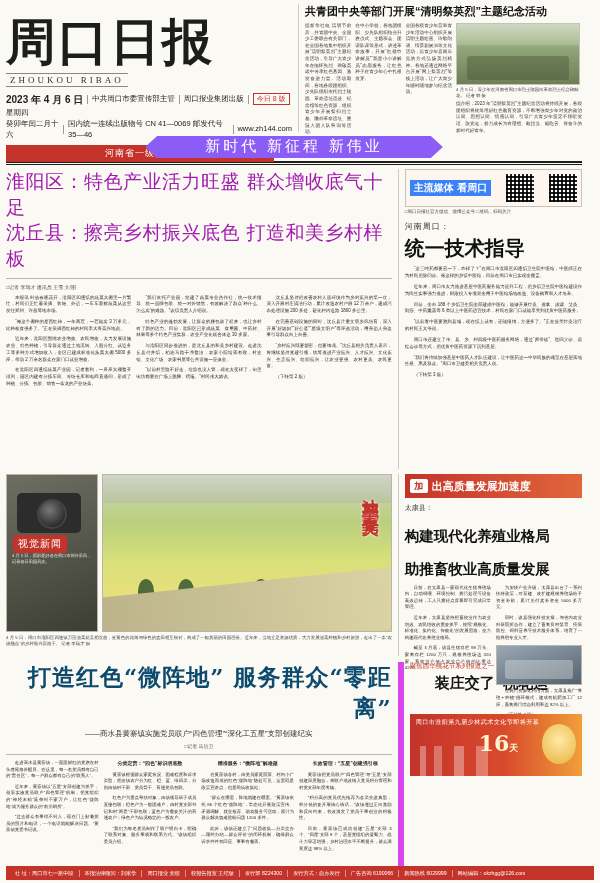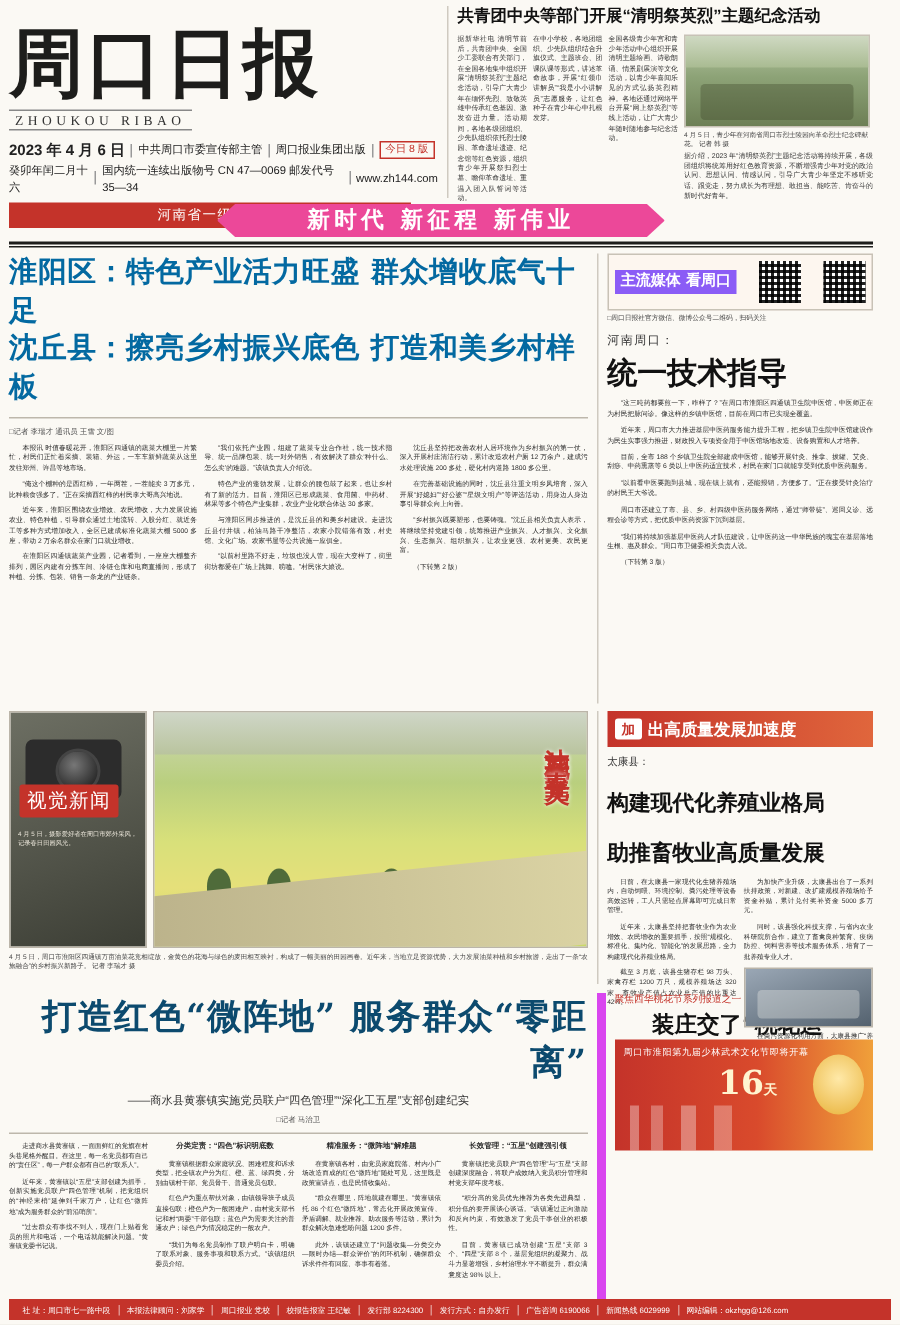--- a/index.html
+++ b/index.html
@@ -108,46 +108,46 @@
   .tr-cap { font-size:4.4px; color:#444; margin-top:2px; line-height:1.4; }
 
   
   .red-banner {
     margin-top:4px;
     height:22px;
     display:flex; align-items:center; justify-content:center;
     position:relative;
   }
   .red-banner-inner {
-    background:#ec4899;
+    background:#8b5cf6;
     color:#fff;
-    font-weight:bold;
+    font-weight:normal;
     font-size:15px;
     letter-spacing:3px;
     padding:1px 60px 2px 60px;
     clip-path:polygon(4% 0,96% 0,100% 50%,96% 100%,4% 100%,0 50%);
     font-family:"DejaVu Serif", serif;
   }
   .rule-thick { height:2px; background:#1d1d1b; margin-top:3px; }
   .rule-thin { height:1px; background:#1d1d1b; margin-top:1px; }
 
   
   .main {
     display:flex;
     margin-top:4px;
     height:300px;
   }
   .col-a { width:400px; padding-right:6px; }
   .col-b { width:188px; border-left:1px solid #cfcac0; padding-left:6px; }
 
   .lead-title {
     font-family:"DejaVu Serif", serif;
-    font-weight:bold;
+    font-weight:normal;
     font-size:19px;
-    color:#0369a1;
+    color:#a21caf;
     line-height:1.35;
     letter-spacing:0.5px;
   }
   .lead-rule { height:1px; background:#bdb7ab; margin:6px 0 5px; }
   .lead-cols {
     display:flex; gap:5px;
   }
   .lead-col {
     flex:1;
     font-size:4.5px;
@@ -160,21 +160,21 @@
 
   
   .logo-box {
     border:1px solid #c8c2b6;
     background:#fdf6ef;
     height:38px;
     display:flex; align-items:center; justify-content:space-between;
     padding:2px 4px;
   }
   .logo-left {
-    background:#8b5cf6; color:#fff;
+    background:#3b82f6; color:#fff;
     font-size:10px; font-weight:bold;
     line-height:1.15; text-align:center;
     padding:2px 4px;
     font-family:"DejaVu Serif", serif;
   }
   .qr {
     width:28px; height:28px;
     background:
       repeating-linear-gradient(90deg,#222 0 2px,#fff 2px 4px),
       repeating-linear-gradient(0deg,#222 0 2px,#fff 2px 4px);
@@ -209,22 +209,22 @@
   .cam {
     position:absolute; left:10px; top:18px; width:64px; height:40px;
     background:#2c2c2c; border-radius:5px;
   }
   .cam:after {
     content:""; position:absolute; left:20px; top:6px; width:26px; height:26px;
     border-radius:50%; background:radial-gradient(circle at 40% 35%,#777,#111);
     border:2px solid #444;
   }
   .vnews-tag {
-    position:absolute; left:6px; top:48px;
-    background:#c4332a; color:#fff; font-size:13px;
+    position:absolute; left:6px; top:60px;
+    background:#c4332a; color:#fff; font-size:10px;
     padding:2px 5px; border-radius:2px; letter-spacing:1px;
   }
   .photo-small-cap {
     position:absolute; left:5px; top:78px; right:4px;
     color:#e9e4d8; font-size:4.2px; line-height:1.5;
   }
   .photo-big {
     flex:1; height:158px; position:relative; overflow:hidden;
     border:1px solid #bbb5a9;
     background:linear-gradient(180deg,#cfd8b8 0%,#b9cf7e 30%,#d8e07a 55%,#e6e07a 75%,#c9d86a 100%);
@@ -311,21 +311,21 @@
   .feat-cols .c p { margin:0 0 4px; text-indent:8.8px; }
   .feat-subhead { font-weight:bold; text-align:center; text-indent:0 !important; font-size:5px; }
 
   .bottom-right { width:188px; border-left:6px solid #d946ef; padding-left:6px; }
   .series-kicker { font-size:6.5px; color:#c4332a; }
   .series-title {
     font-family:"DejaVu Serif", serif;
     font-weight:bold; font-size:15px; color:#111; text-align:center; margin-top:3px;
   }
   .ad-box {
-    margin-top:0; height:74px;
+    margin-top:21px; height:62px;
     background:linear-gradient(90deg,#c4332a 0%,#d94a2c 55%,#f0a03a 100%);
     position:relative; overflow:hidden; color:#fff;
   }
   .ad-title { font-size:6px; position:absolute; top:4px; left:6px; letter-spacing:.5px; }
   .ad-big {
     position:absolute; left:40%; top:16px;
     font-size:22px; font-weight:bold; font-family:"DejaVu Serif", serif;
     color:#fff4d0;
   }
   .ad-big small { font-size:9px; }
@@ -368,23 +368,26 @@
         <div class="mast-meta-row">
           <span class="mast-date">2023 年 4 月 6 日</span>
           <i class="mast-sep"></i>
           <span>中共周口市委宣传部主管</span>
           <i class="mast-sep"></i>
           <span>周口报业集团出版</span>
           <i class="mast-sep"></i>
           <span class="mast-badge">今日 8 版</span>
         </div>
         <div class="mast-meta-row">
+          <span>星期四</span>
+        </div>
+        <div class="mast-meta-row">
           <span>癸卯年闰二月十六</span>
           <i class="mast-sep"></i>
-          <span>国内统一连续出版物号 CN 47—0069 邮发代号 35—34</span>
+          <span>国内统一连续出版物号 CN 41—0069 邮发代号 35—46</span>
           <i class="mast-sep"></i>
           <span>www.zh144.com</span>
         </div>
       </div>
       <div class="mast-prov">河南省一级报纸</div>
     </div>
 
     <div class="mast-right">
       <div class="tr-headline">共青团中央等部门开展“清明祭英烈”主题纪念活动</div>
       <div class="tr-body">

